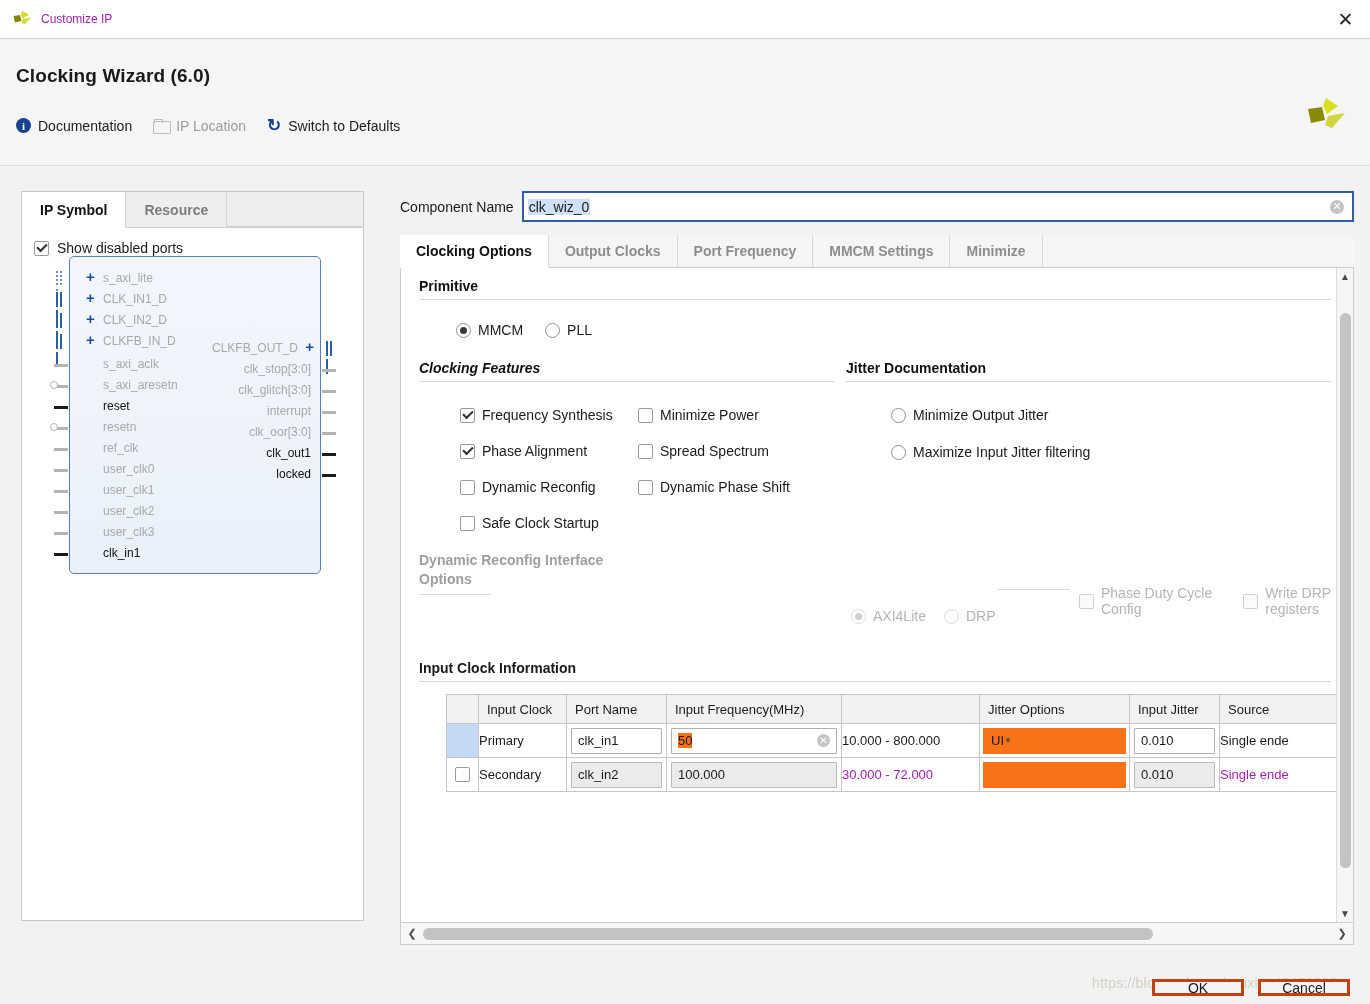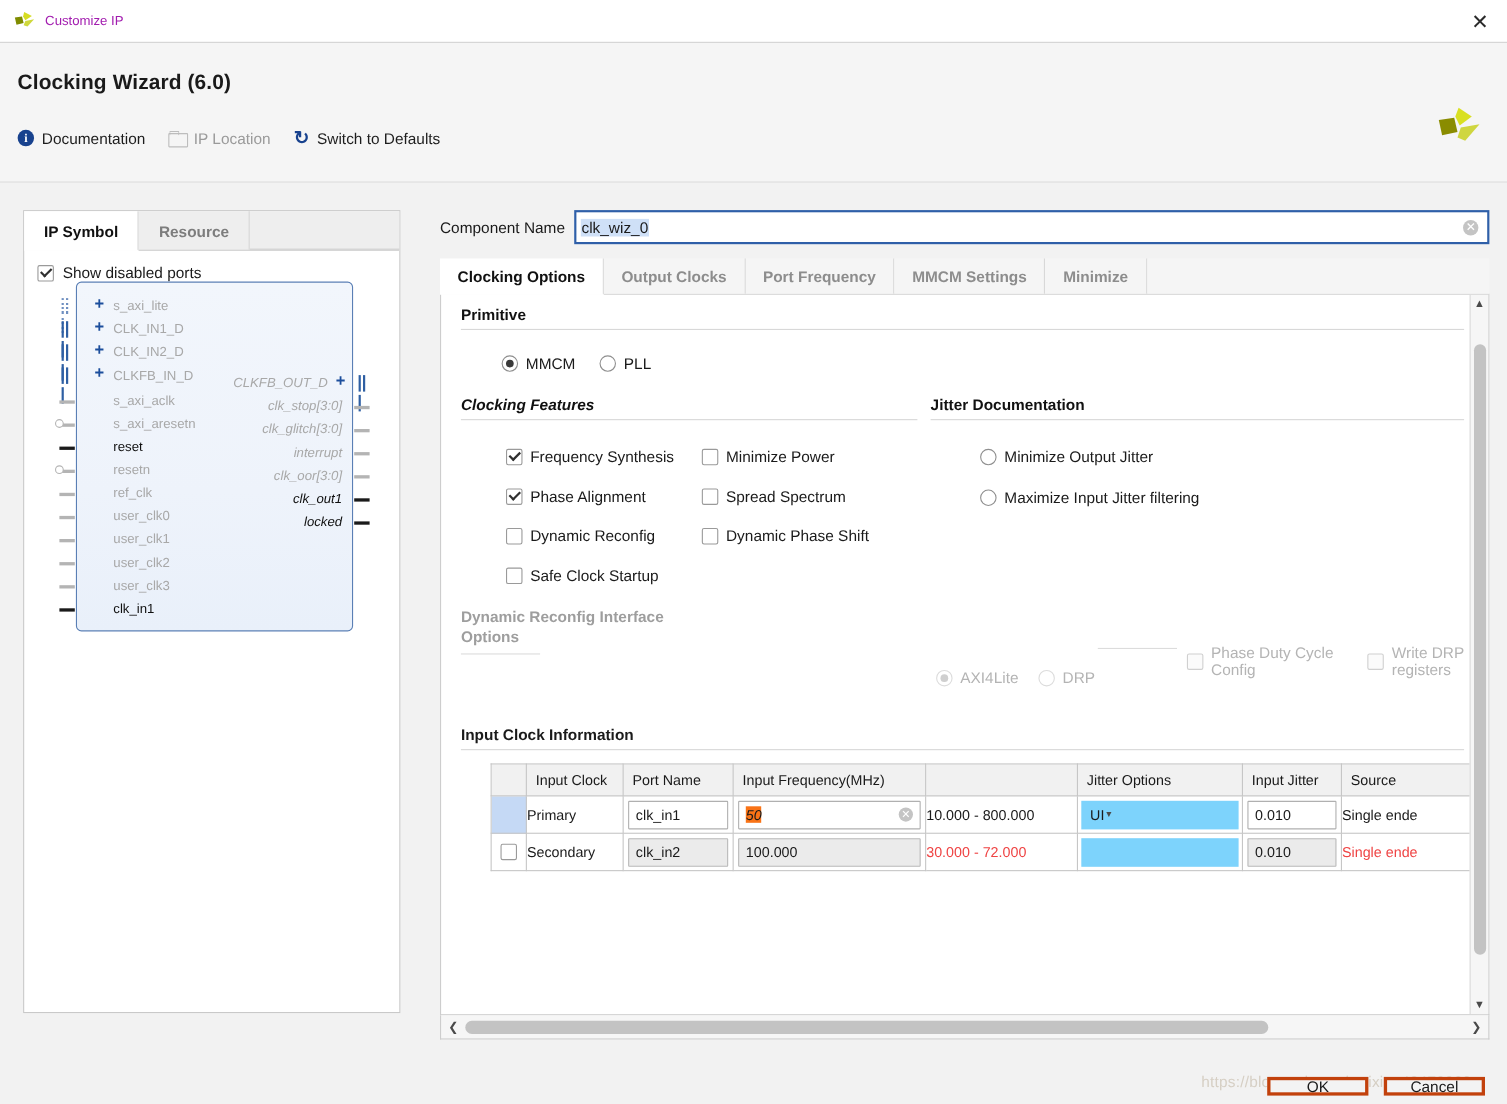--- a/index.html
+++ b/index.html
@@ -87,21 +87,21 @@
   
   .symbol-area{ position:relative; height:640px; }
   .ipblock{
     position:absolute; left:47px; top:0px; width:252px; height:318px;
     background:linear-gradient(180deg,#f2f6fc 0%, #eef3fb 60%, #e9f0fa 100%);
     border:1px solid #5a7fb5; border-radius:5px;
   }
   .port{ position:absolute; font-size:12px; color:#a8a8a8; white-space:nowrap; }
   .port.enabled{ color:#101010; }
   .port.left{ left:33px; }
-  .port.right{ right:9px; text-align:right;font-style:italic;}
+  .port.right{ right:9px; text-align:right;}
   .plus{ position:absolute; left:16px; color:#1c4e9c; font-weight:bold; font-size:15px; line-height:1;}
   .plus.r{ left:auto; right:-8px;}
   .bus{ position:absolute; left:-14px; width:10px; height:15px; }
   .bus span{ display:inline-block;width:2px;height:15px;background:#2e5fa3;margin-right:1.5px;}
   .bus.dotted span{ background:repeating-linear-gradient(#6f8fc0 0 2px, transparent 2px 4px);}
   .bus.rt{ left:auto; right:-22px;}
   .pin{ position:absolute; left:-16px; width:14px; height:3px; background:#b4b4b4;}
   .pin.dark{ background:#1a1a1a; height:3px;}
   .pin.rt{ left:auto; right:-16px;}
   .pinv{ position:absolute; left:-20px; width:8px;height:8px;border:1.6px solid #b4b4b4;border-radius:50%;background:#fff;}
@@ -170,26 +170,26 @@
   .cell-pad{ padding-left:8px;}
   .fld{
     margin:3px 4px; height:26px; border:1px solid #b0b0b0; background:#fff;
     display:flex; align-items:center; padding:0 6px; border-radius:1px; position:relative;
   }
   .fld.ro{ background:#ebebeb; border:1px solid #b9b9b9;}
   .fld .x{
     position:absolute; right:6px; width:13px;height:13px;border-radius:50%;
     background:#c4c4c4;color:#fff;font-size:10px;display:flex;align-items:center;justify-content:center;
   }
-  .sel-txt{ background:#f97316;font-style:italic;}
-  .gray-txt{ color:#ef4444;}
+  .sel-txt{ background:#f97316;}
+  .gray-txt{ color:#a21caf;}
   .sel-cell{ background:#c5d9f5;}
   .combo{
     margin:3px 3px; height:26px; display:flex; align-items:center; justify-content:flex-start;
-    padding:0 6px 0 8px; background:#7dd3fc;
+    padding:0 6px 0 8px; background:#f97316;
   }
   .caret{ font-size:8px; color:#4a4a4a;}
   .cbcell{ display:flex; align-items:center; justify-content:center; height:100%;}
 
   
   .vscroll{
     position:absolute; right:0; top:0; width:17px; bottom:0; background:#f6f6f6;
     border-left:1px solid #dcdcdc;
   }
   .vs-arrow{ height:17px; display:flex;align-items:center;justify-content:center;font-size:10px;color:#4a4a4a;}

